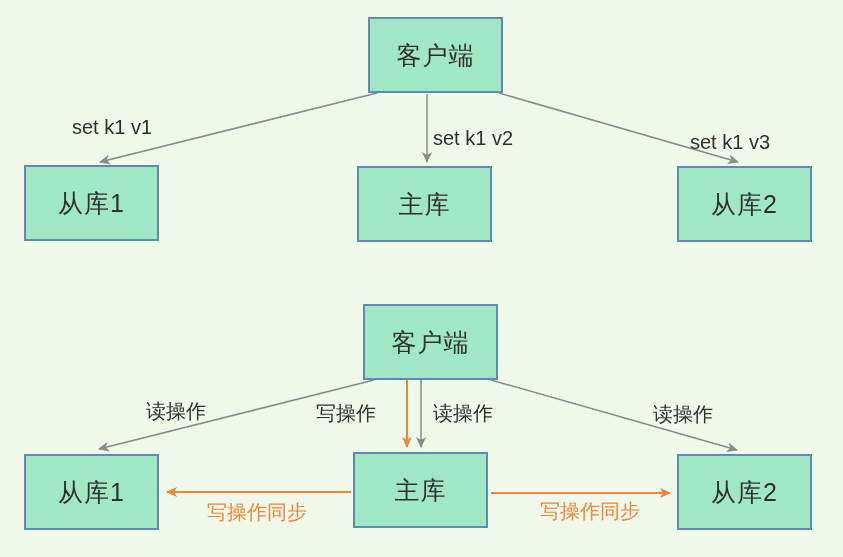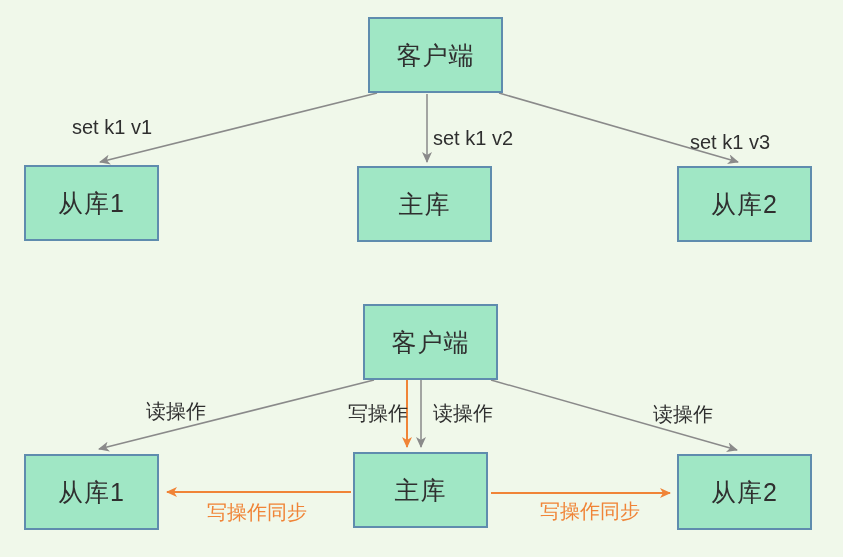--- a/index.html
+++ b/index.html
@@ -65,21 +65,21 @@
   .n-client-bot  { left: 363px; top: 304px; }
   .n-slave1-bot  { left: 24px;  top: 454px; }
   .n-master-bot  { left: 353px; top: 452px; }
   .n-slave2-bot  { left: 677px; top: 454px; }
 
   
   .l-set1      { left: 112px; top: 127px; }
   .l-set2      { left: 473px; top: 138px; }
   .l-set3      { left: 730px; top: 130px; margin-top: 12px; }
   .l-read-l    { left: 176px; top: 411px; }
-  .l-write-m   { left: 378px; top: 413px; }
+  .l-write-m   { left: 346px; top: 413px; }
   .l-read-m    { left: 463px; top: 413px; }
   .l-read-r    { left: 683px; top: 414px; }
   .l-sync-l    { left: 257px; top: 512px; }
   .l-sync-r    { left: 590px; top: 511px; }
 </style>
 </head>
 <body>
 
 <div class="canvas">
 

